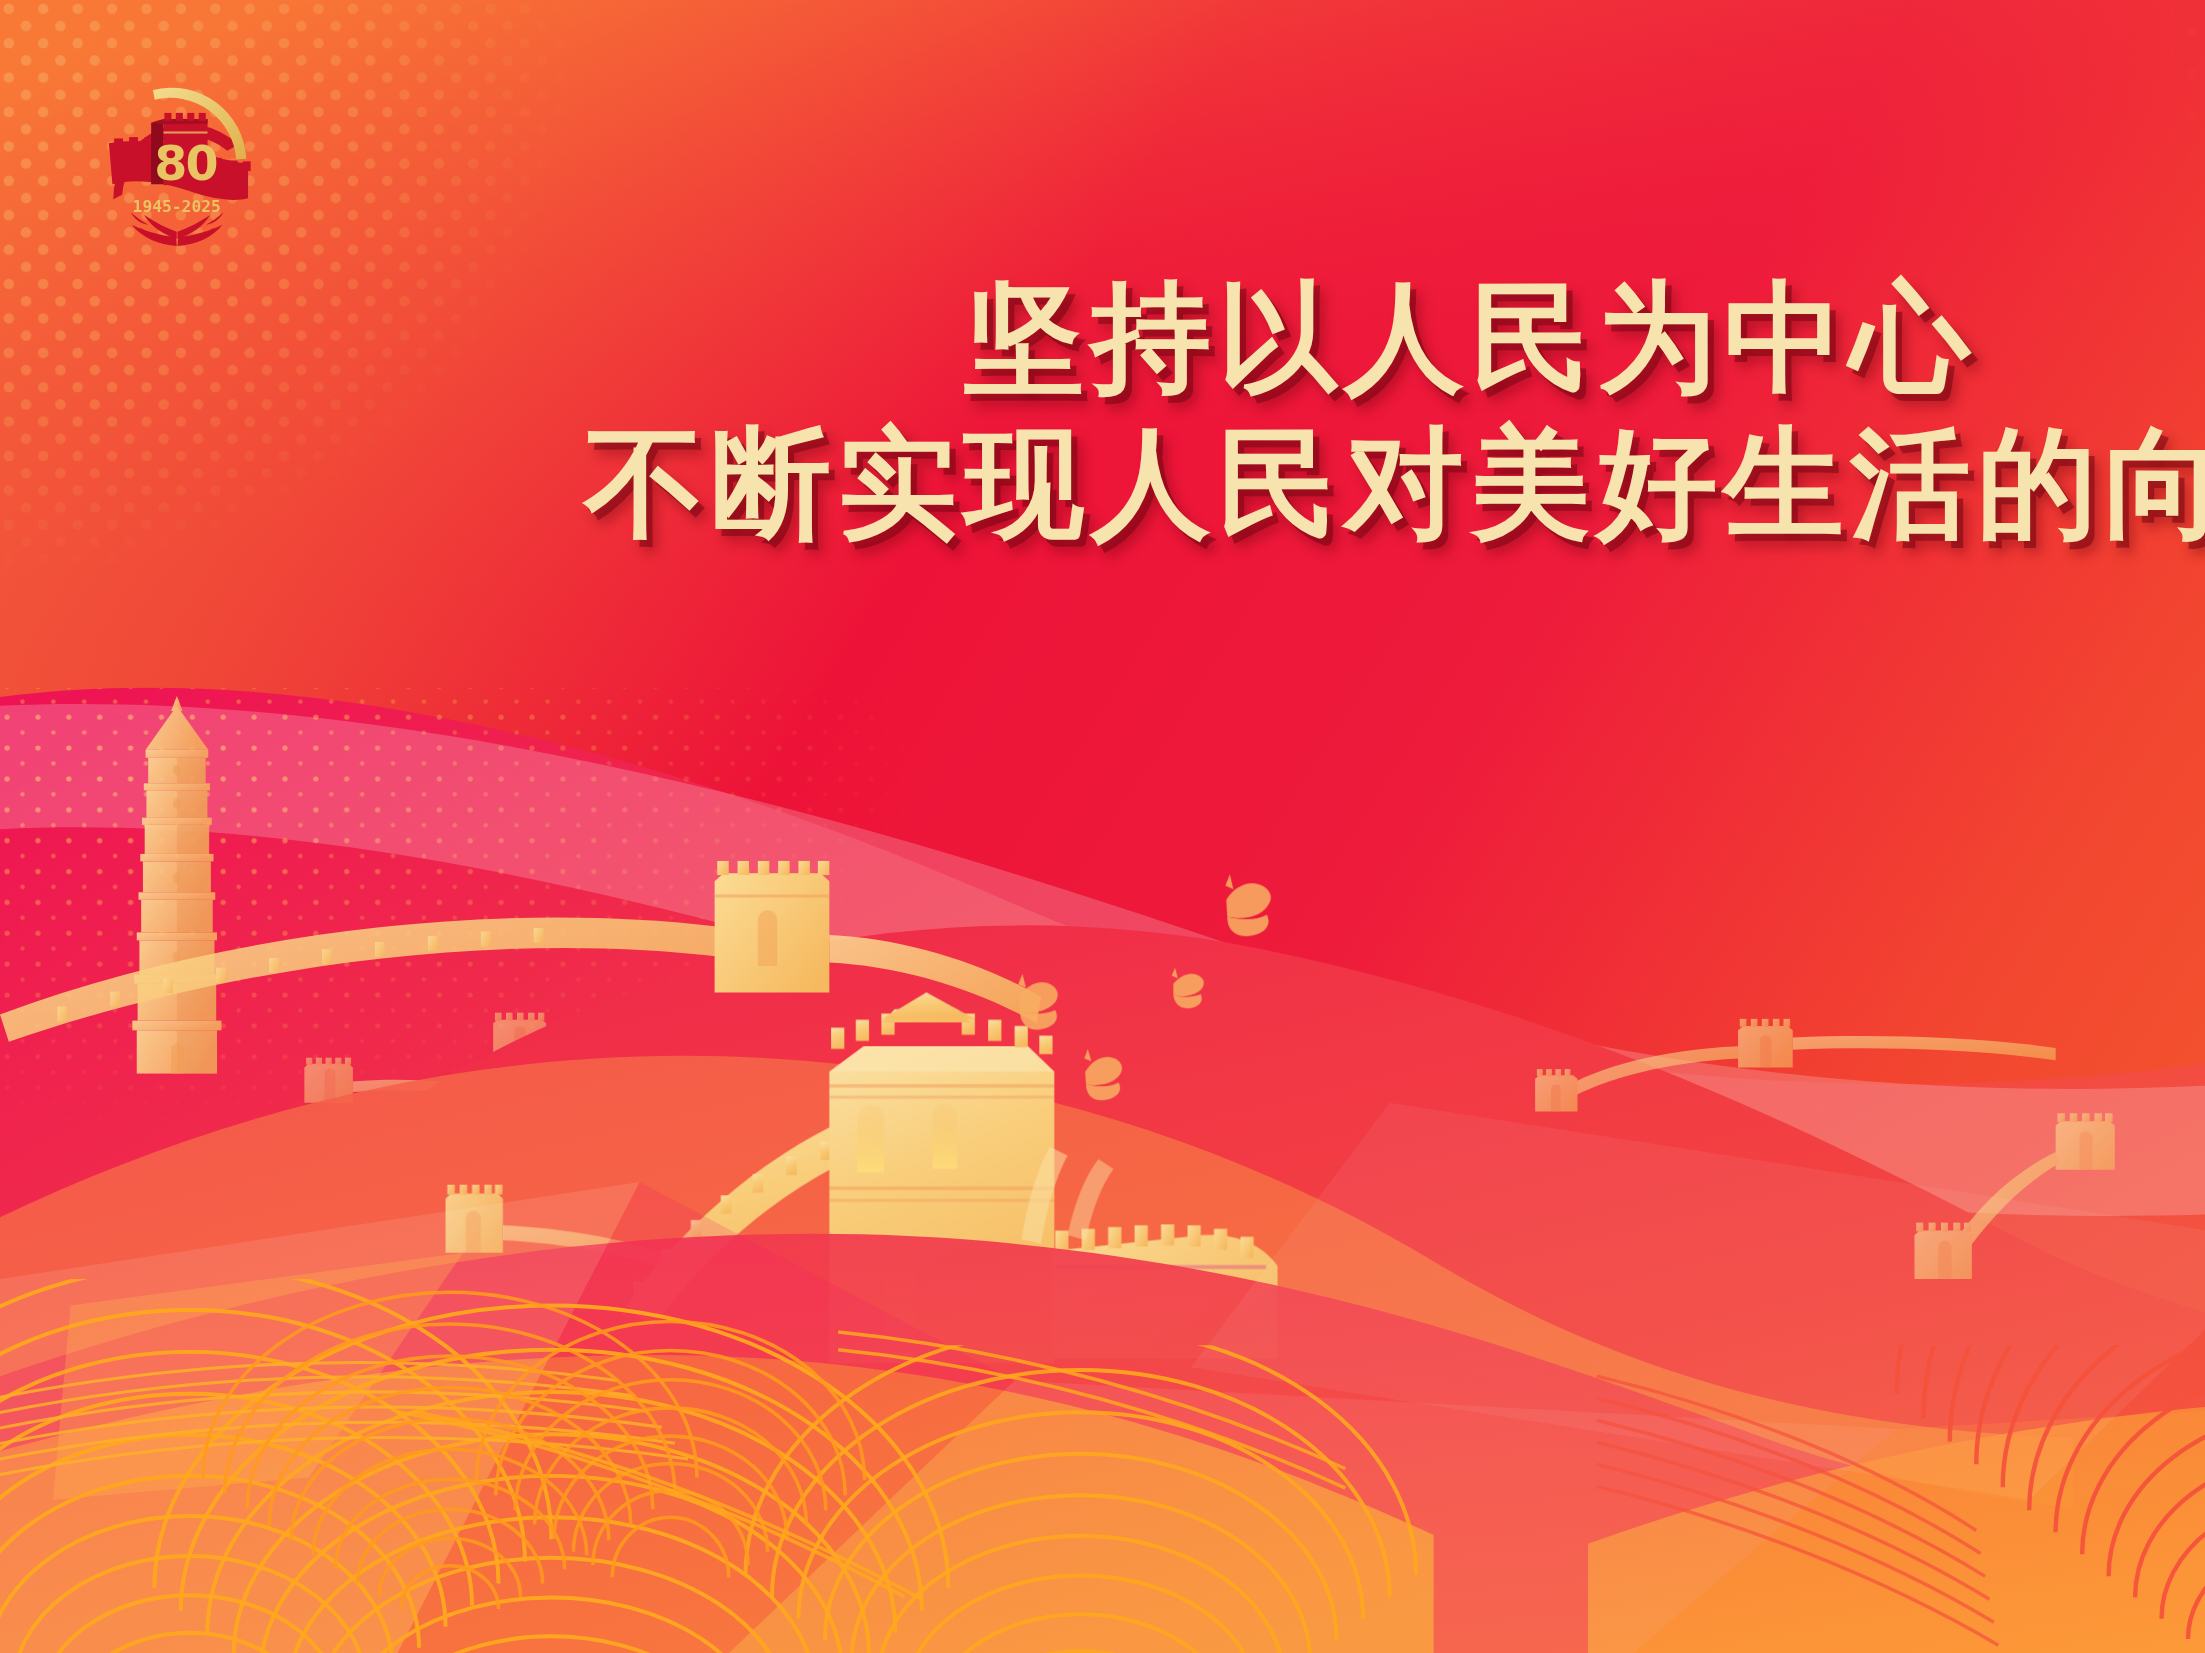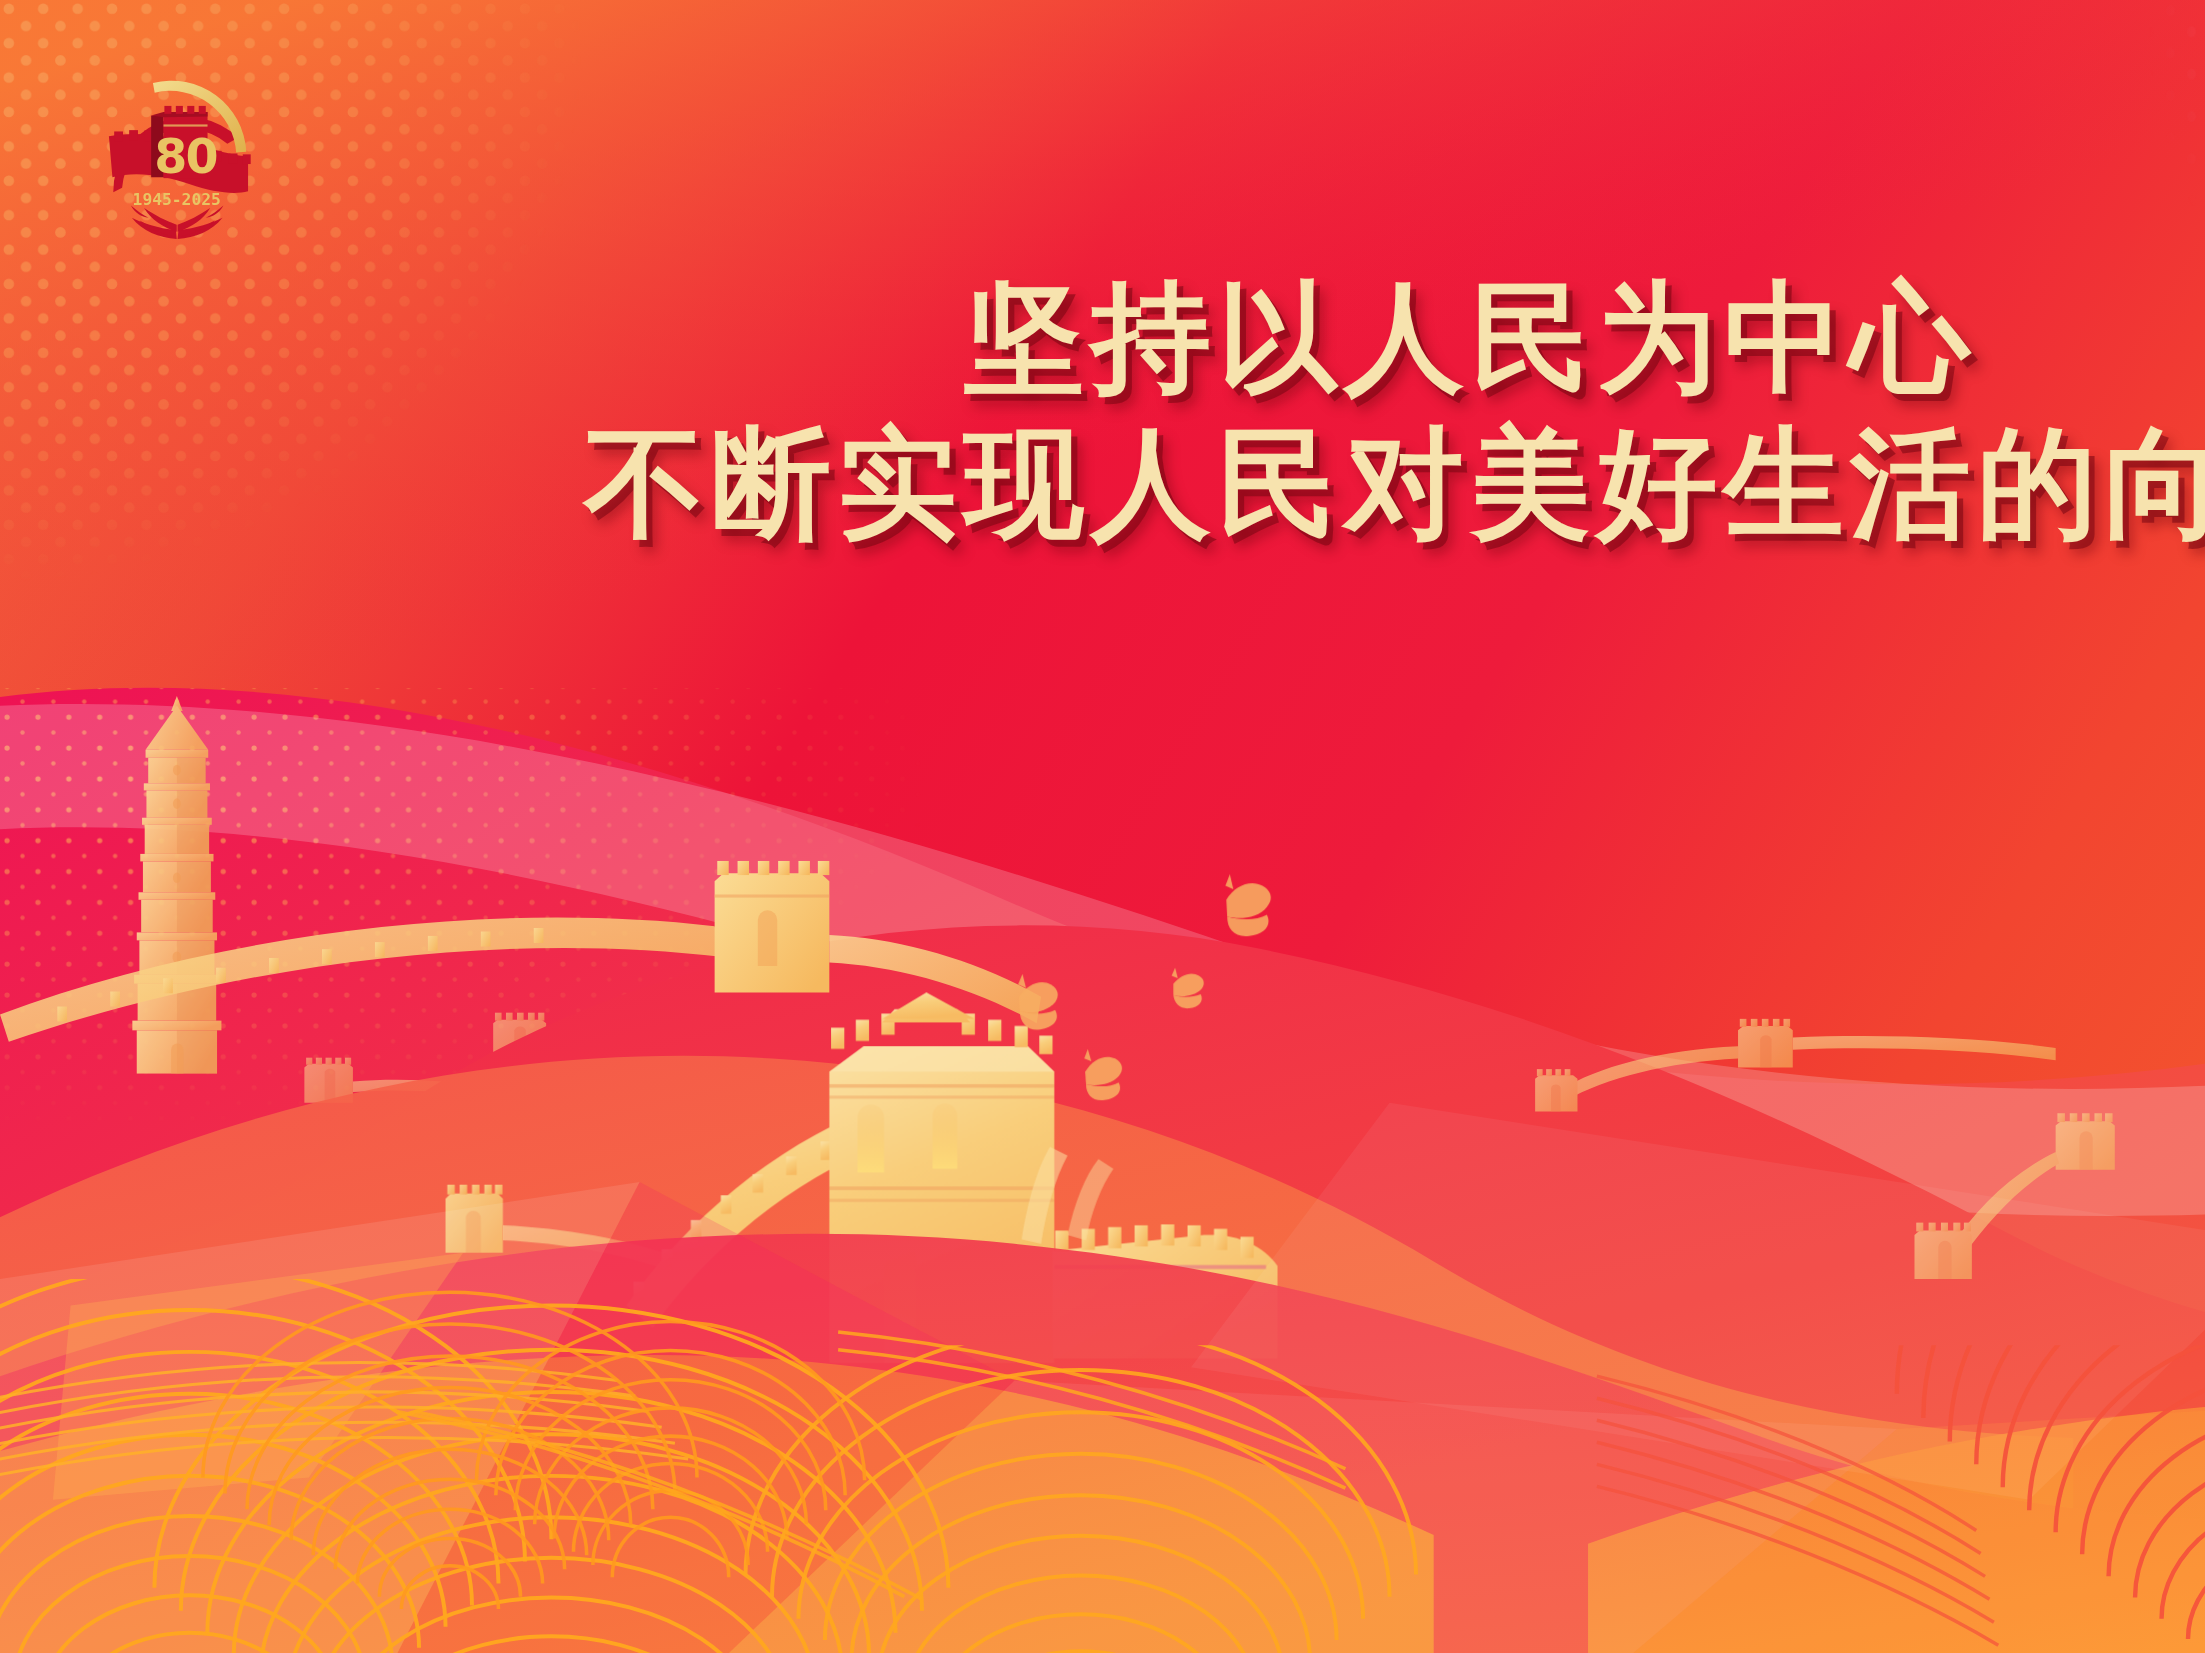--- a/index.html
+++ b/index.html
@@ -28,21 +28,21 @@
     letter-spacing:0.055em;
     text-shadow:
       6.2px 7px 0 rgba(120,6,18,0.55),
       9.7px 11.5px 13.2px rgba(110,4,14,0.45);
     white-space:nowrap;
   }
   .title-line.l1{font-size:120px;line-height:1.22;}
   .title-line.l2{font-size:120px;line-height:1.22;}
   .emblem{
     position:absolute;
-    left:49px;top:24px;
+    left:49px;top:31px;
     width:229px;height:229px;
     z-index:45;
   }
   .emblem svg{width:100%;height:100%;display:block;}
 </style>
 </head>
 <body>
 
 <div id="poster">
 

